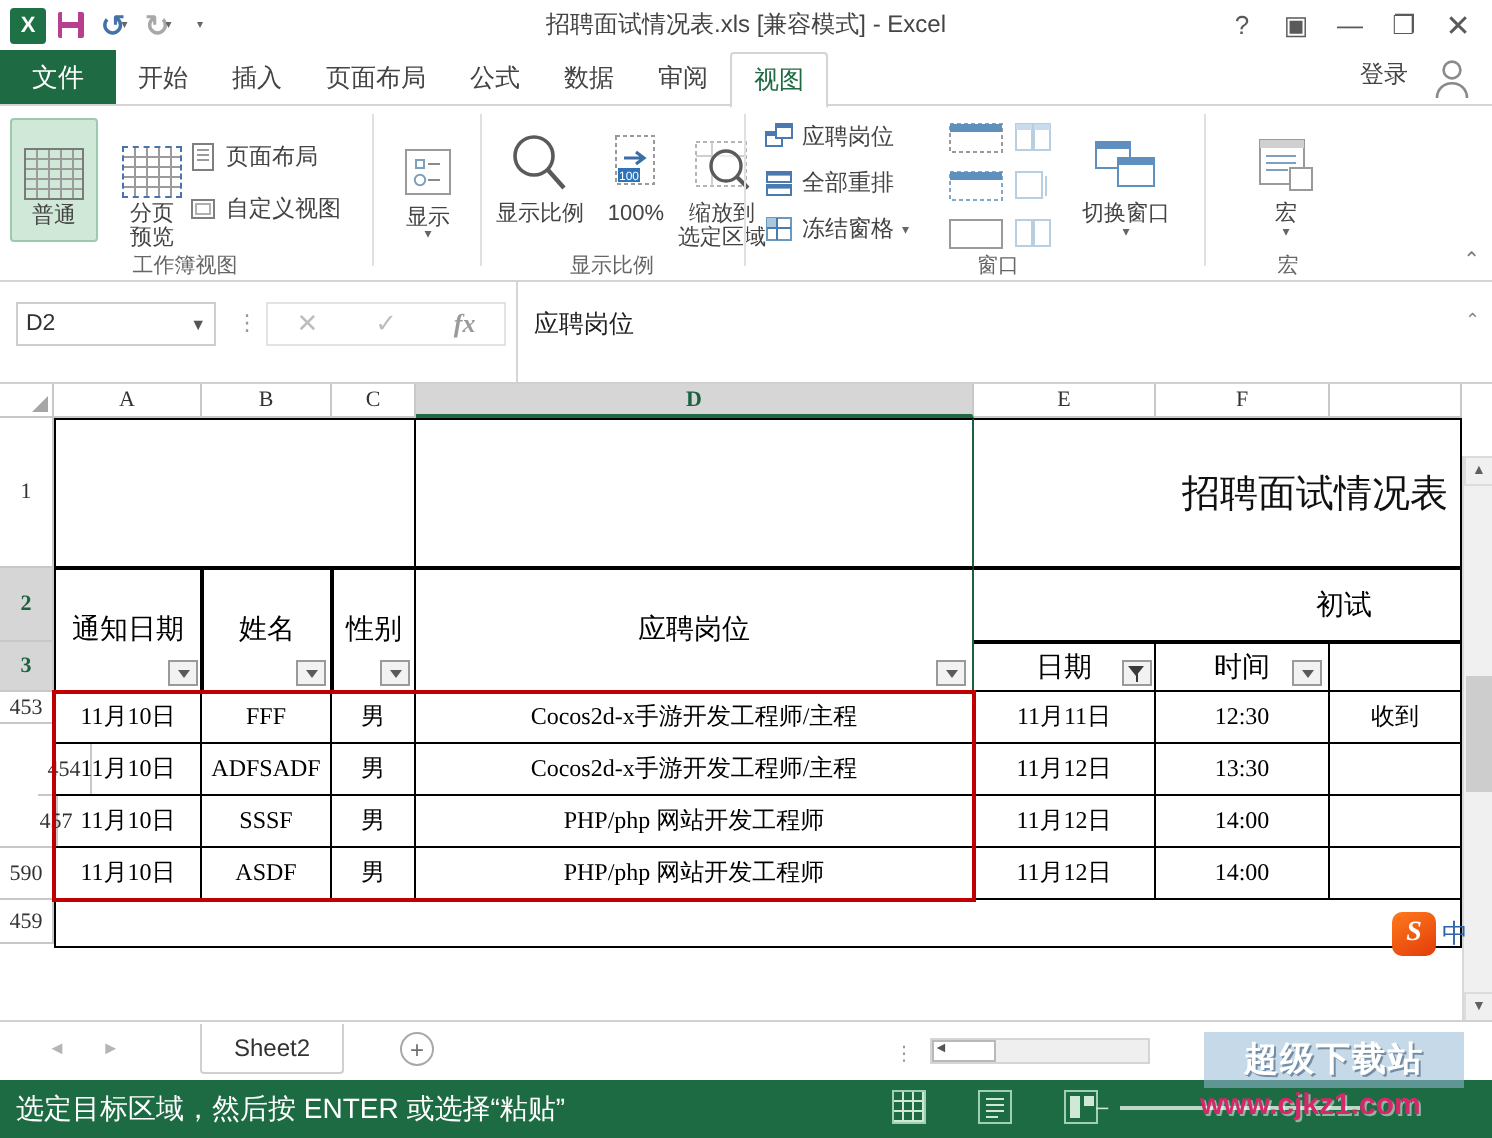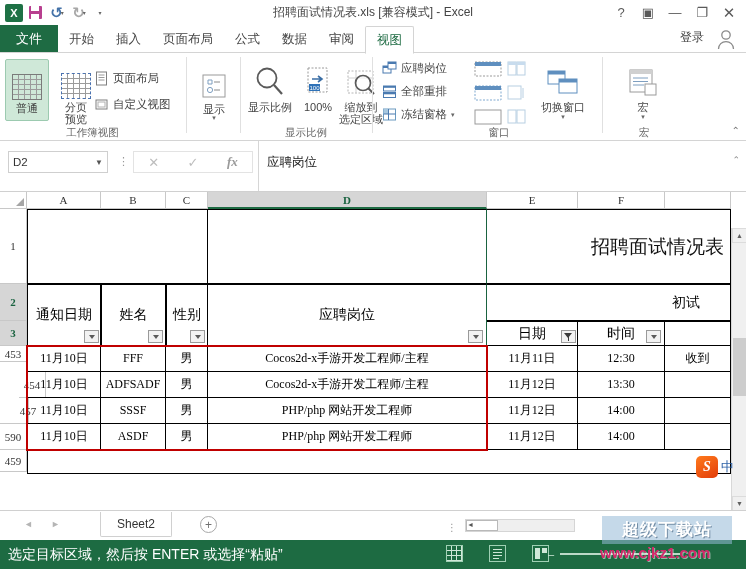--- a/index.html
+++ b/index.html
@@ -501,21 +501,21 @@
 
     <div class="cell bx" style="left:27px; top:17px; width:181px; height:75px;"></div>
     <div class="cell" style="left:208px; top:17px; width:279px; height:75px; border-top:1px solid #000; border-bottom:1px solid #000; border-right:1px solid #1a6340;"></div>
     <div class="cell" style="left:487px; top:17px; width:244px; height:75px; border:1px solid #000; border-left:none; justify-content:flex-end; padding-right:6px; font-size:19px; color:#111;">招聘面试情况表</div>
 
     <div class="cell ctr bx datacell" style="left:27px; top:92px; width:74px; height:62px; font-size:14px;">通知日期</div>
     <div class="cell ctr bx datacell" style="left:101px; top:92px; width:65px; height:62px; font-size:14px;">姓名</div>
     <div class="cell ctr bx datacell" style="left:166px; top:92px; width:42px; height:62px; font-size:14px;">性别</div>
     <div class="cell ctr datacell" style="left:208px; top:92px; width:279px; height:62px; font-size:14px; border:1px solid #000; border-left:none; border-right:1px solid #1a6340;">应聘岗位</div>
 
-    <div class="cell bx" style="left:487px; top:92px; width:244px; height:37px; border-left:none; justify-content:flex-end; padding-right:30px; font-size:14px;">初试</div>
+    <div class="cell bx" style="left:487px; top:92px; width:244px; height:37px; border-left:none; justify-content:flex-end; padding-right:44px; font-size:14px;">初试</div>
 
     <div class="cell ctr bx datacell" style="left:487px; top:129px; width:91px; height:25px; border-left:none; font-size:14px;">日期</div>
     <div class="cell ctr bx datacell" style="left:578px; top:129px; width:87px; height:25px; border-left:none; font-size:14px;">时间</div>
     <div class="cell bx" style="left:665px; top:129px; width:66px; height:25px; border-left:none;"></div>
 
     <div class="filterbtn" style="left:84px; top:138px;">
         <i class="cv"></i>
       </div>
     <div class="filterbtn" style="left:148px; top:138px;">
         <i class="cv"></i>

